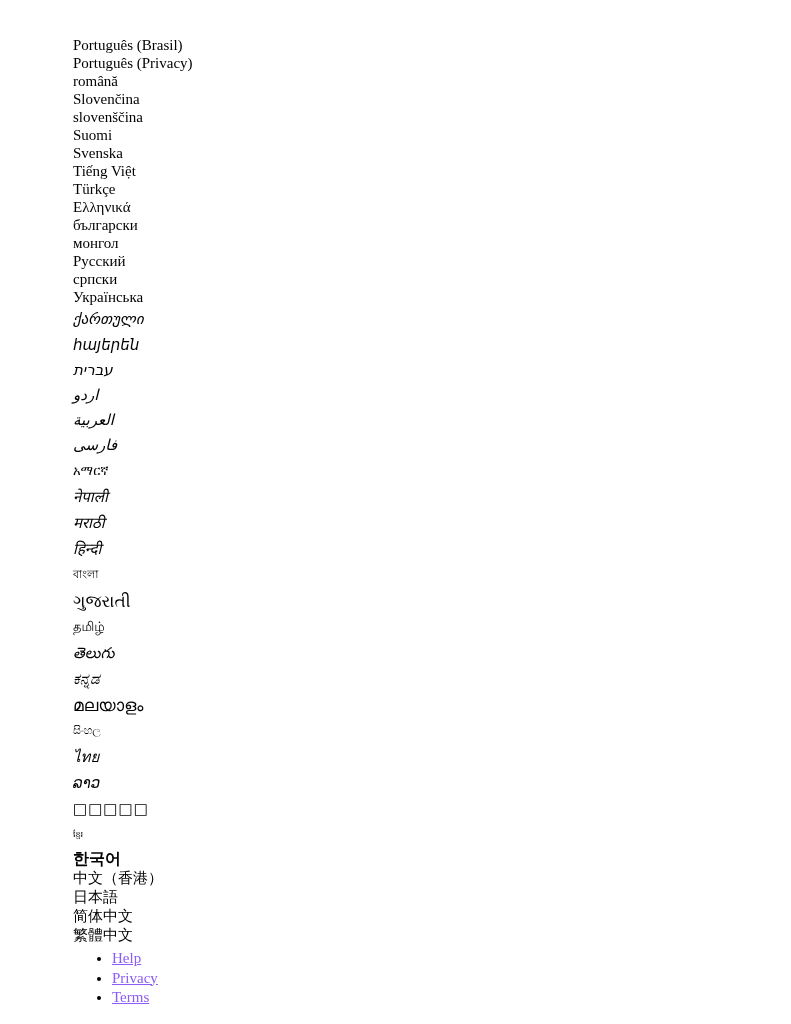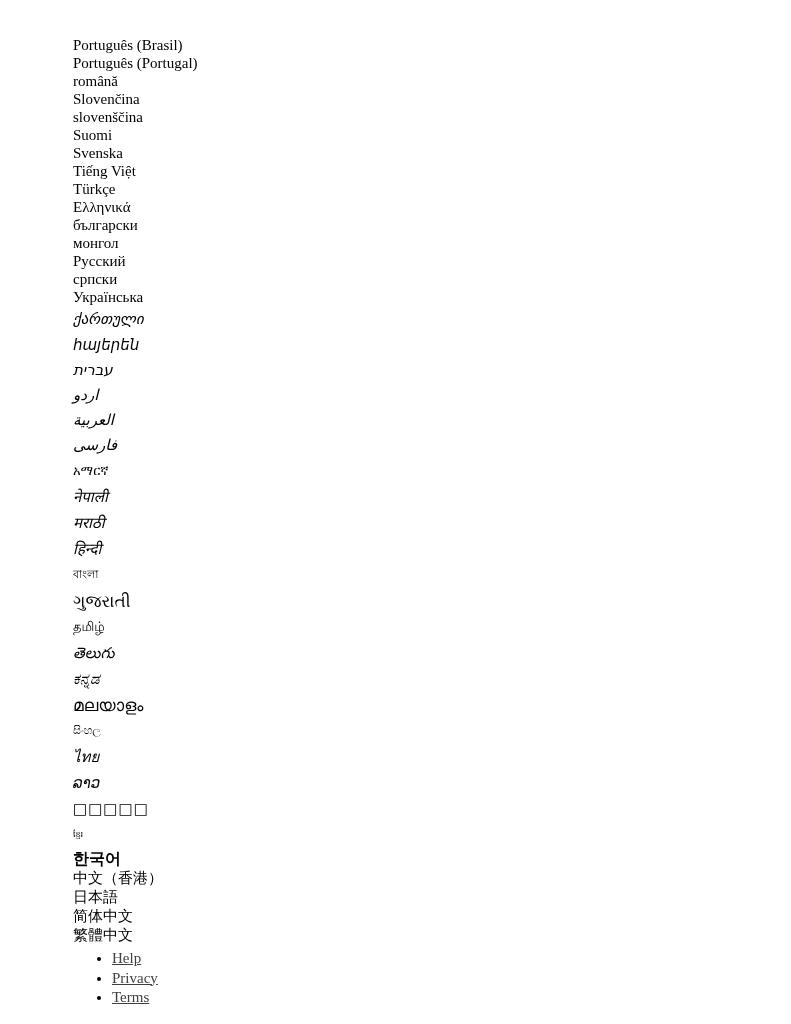--- a/index.html
+++ b/index.html
@@ -106,32 +106,32 @@
     list-style-type: disc;
     font-family: "Liberation Serif", "DejaVu Serif", serif;
     font-size: 15px;
     line-height: 19.5px;
   }
   .footer-links li {
     margin: 0;
     padding: 0;
   }
   .footer-links a {
-    color: #404040;
+    color: #8b5cf6;
     text-decoration: underline;
   }
 </style>
 </head>
 <body>
 
 <div class="page">
 
   <ul class="lang-list">
       <li class="latin">Português (Brasil)</li>
-      <li class="latin">Português (Portugal)</li>
+      <li class="latin">Português (Privacy)</li>
       <li class="latin">română</li>
       <li class="latin">Slovenčina</li>
       <li class="latin">slovenščina</li>
       <li class="latin">Suomi</li>
       <li class="latin">Svenska</li>
       <li class="latin">Tiếng Việt</li>
       <li class="latin">Türkçe</li>
       <li class="latin">Ελληνικά</li>
       <li class="latin">български</li>
       <li class="latin">монгол</li>

